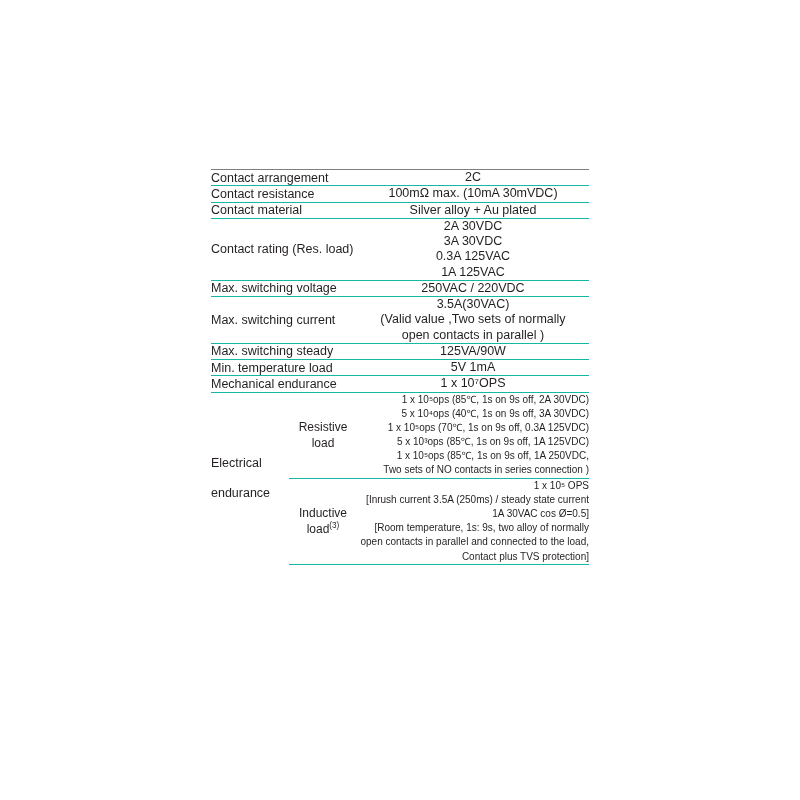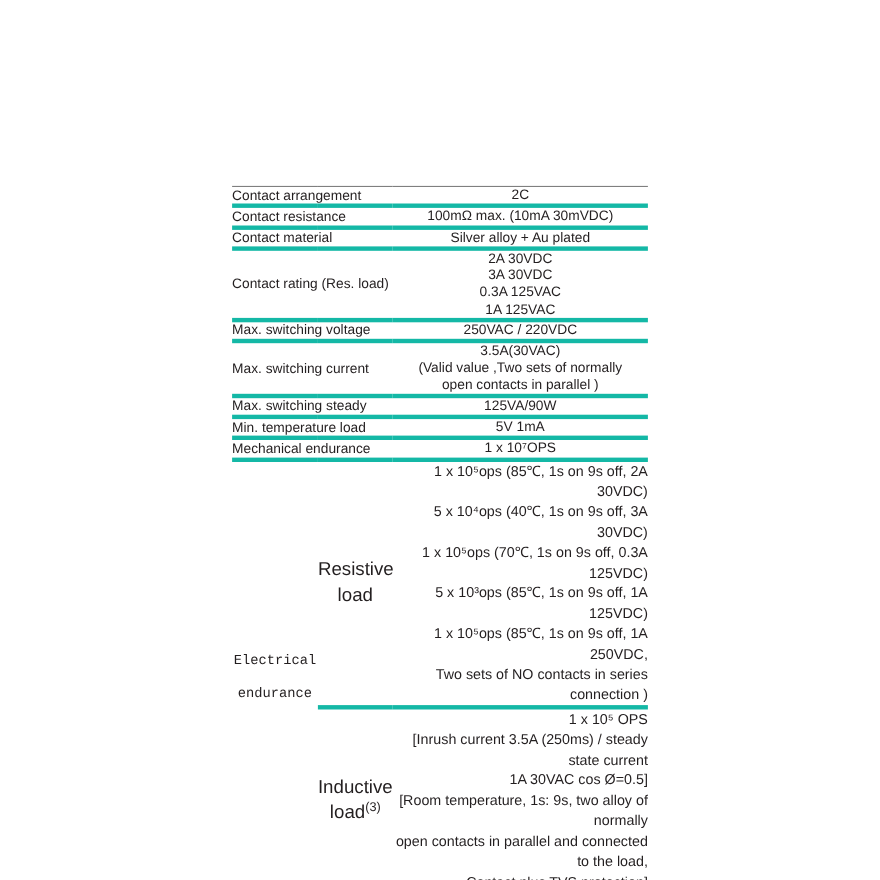--- a/index.html
+++ b/index.html
@@ -20,51 +20,50 @@
     top: 169px;
     width: 378px;
   }
   table.spec {
     border-collapse: collapse;
     width: 378px;
     table-layout: fixed;
   }
   table.spec td {
     border-top: 1px solid #7f7f7f;
-    border-bottom: 4px solid #14b8a6;
+    border-bottom: 1px solid #14b8a6;
     padding: 0;
     vertical-align: middle;
   }
   .label-cell {
     font-size: 12.5px;
     padding: 5px 0 5px 6px;
     white-space: nowrap;
   }
   .value-cell {
     font-size: 12.5px;
     text-align: center;
     padding: 5px 6px 5px 0;
     line-height: 1.22;
   }
   .value-cell .ln { display: block; }
   .sub-label {
-    font-size: 17px;
+    font-size: 12px;
     text-align: center;
     padding: 4px 3px;
     line-height: 1.35;
   }
   .endurance-label {
     font-size: 12.5px;
-    text-align: center;
+    text-align: left;
     padding-left: 6px;
     line-height: 2.4;
-    font-family: Liberation Mono, monospace;
   }
   .detail-cell {
-    font-size: 13px;
+    font-size: 10px;
     text-align: right;
     padding: 5px 5px 5px 3px;
     line-height: 1.42;
   }
   .detail-cell .ln { display: block; }
   sup { font-size: 0.68em; vertical-align: super; line-height: 0; }
   .no-bottom { border-bottom: none !important; }
 </style>
 </head>
 <body>

